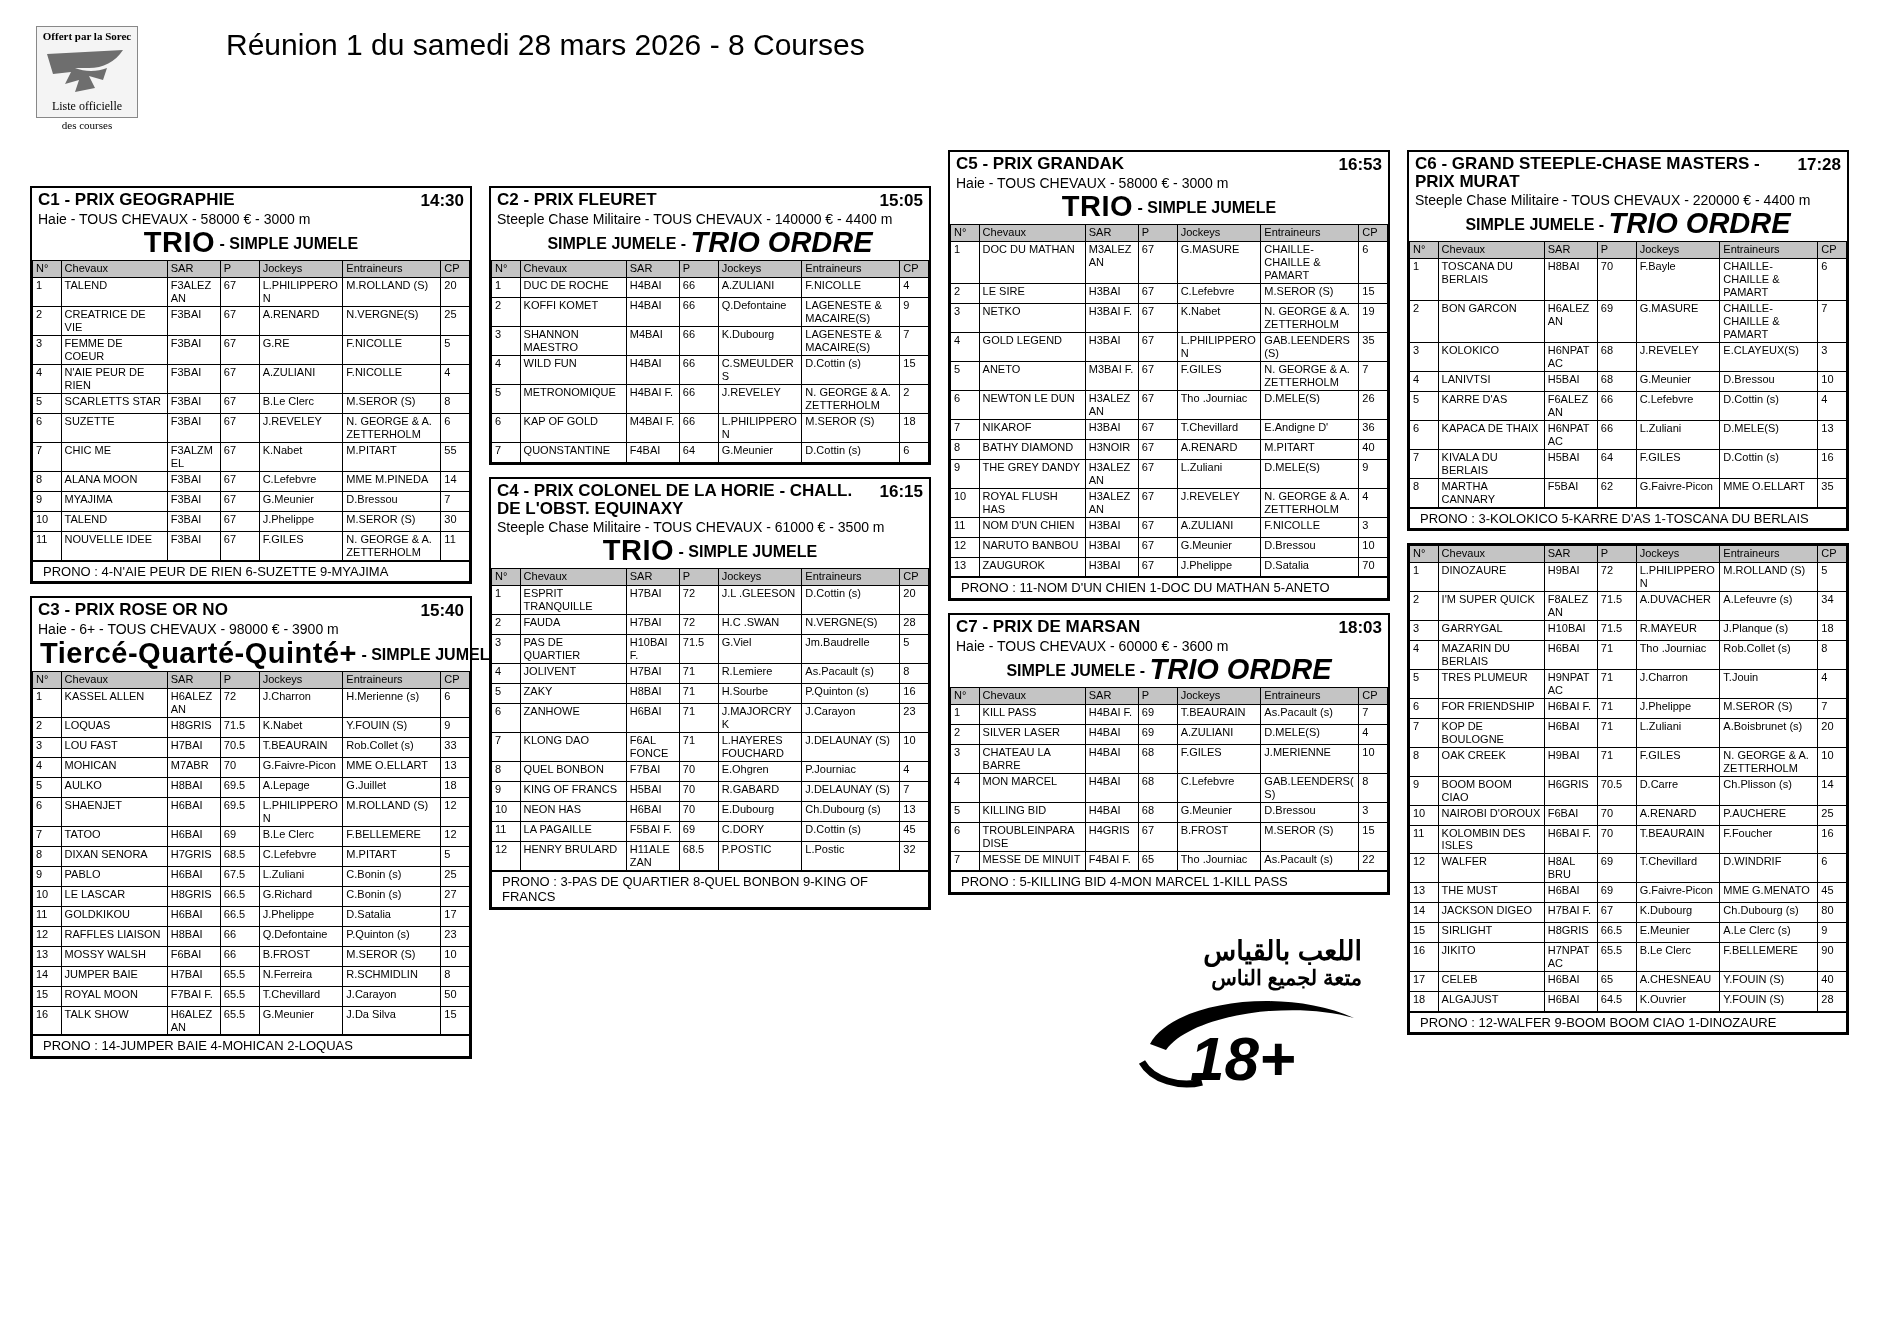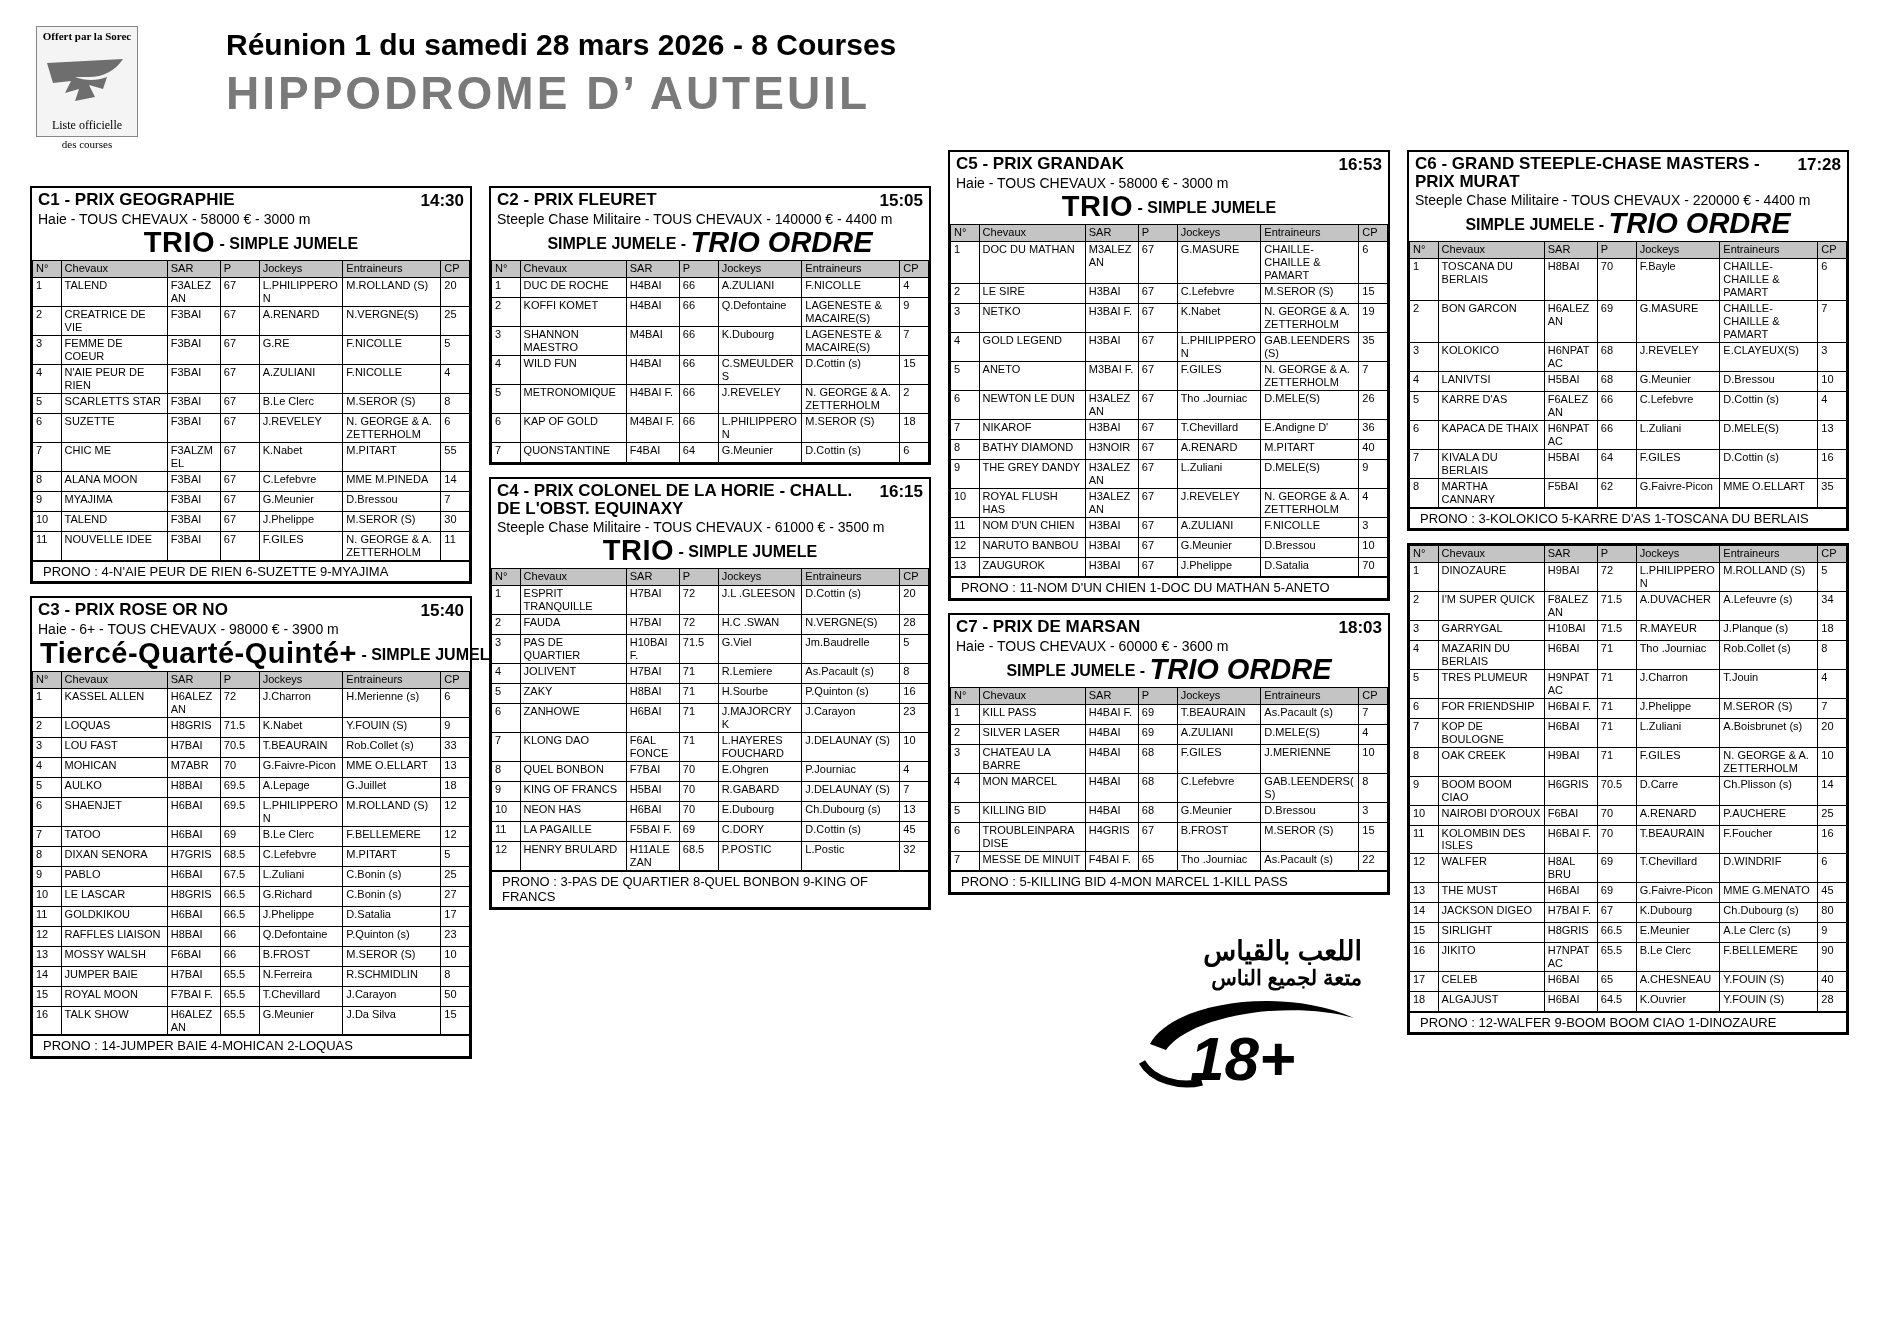--- a/index.html
+++ b/index.html
@@ -9,30 +9,30 @@
     font-family:"Liberation Sans", sans-serif;
     color:#000;
     overflow:hidden;
   }
   .page { position:relative; width:1883px; height:1331px; background:#fff; }
 
   
   .top-header { display:flex; align-items:flex-start; padding:26px 0 0 36px; height:138px; }
   .logo-wrap { width:102px; text-align:center; }
   .logo-box {
-    width:102px; height:111px; border:1px solid #888; background:#f4f4f4;
+    width:102px; height:92px; border:1px solid #888; background:#f4f4f4;
     display:flex; flex-direction:column; justify-content:space-between;
     padding:3px 2px; font-family:"Liberation Serif", serif;
   }
   .logo-top { font-size:11px; font-weight:bold; }
   .logo-swoosh { flex:1; display:flex; align-items:center; justify-content:center; }
   .logo-bottom { font-size:12px; }
   .logo-sub { font-size:11px; margin-top:1px; font-family:"Liberation Serif", serif; }
   .title-block { margin-left:88px; padding-top:2px; }
-  .title1 { font-size:30px; font-weight:bold; letter-spacing:0px; }
+  .title1 { font-size:30px; font-weight:normal; letter-spacing:0px; }
   .title2 { font-size:46px; font-weight:bold; color:#7a7a7a; letter-spacing:3px; margin-top:4px; }
 
   
   .cols { display:flex; gap:17px; padding-left:30px; align-items:flex-start; }
   .col { width:442px; flex:0 0 442px; }
   .col.low { padding-top:36px; }
 
   .race { border:2px solid #000; margin-bottom:10px; background:#fff;margin-top:12px; }
   .race-head { padding:3px 6px 0 6px; }
   .race-title-row { display:flex; justify-content:space-between; align-items:flex-start; }
@@ -73,21 +73,20 @@
           <svg width="84" height="46" viewBox="0 0 84 46" aria-hidden="true">
             <path d="M2 6 L78 2 C70 14 58 20 44 20 L30 20 C40 24 52 24 62 20 L58 32 L44 28 L50 40 L30 44 L34 32 L20 36 L26 24 L8 26 Z" fill="#6e6e6e"></path>
           </svg>
         </div>
         <div class="logo-bottom">Liste officielle</div>
       </div>
       <div class="logo-sub">des courses</div>
     </div>
     <div class="title-block">
       <div class="title1">Réunion 1 du samedi 28 mars 2026 - 8 Courses</div>
-      <div class="title2">HIPPODROME D’ AUTEUIL</div>
     </div>
   </div>
 
   <div class="cols">
     <div class="col low">
         <section class="race">
     <div class="race-head">
       <div class="race-title-row">
         <span class="race-title">C1 - PRIX GEOGRAPHIE</span>
         <span class="race-time">14:30</span>

